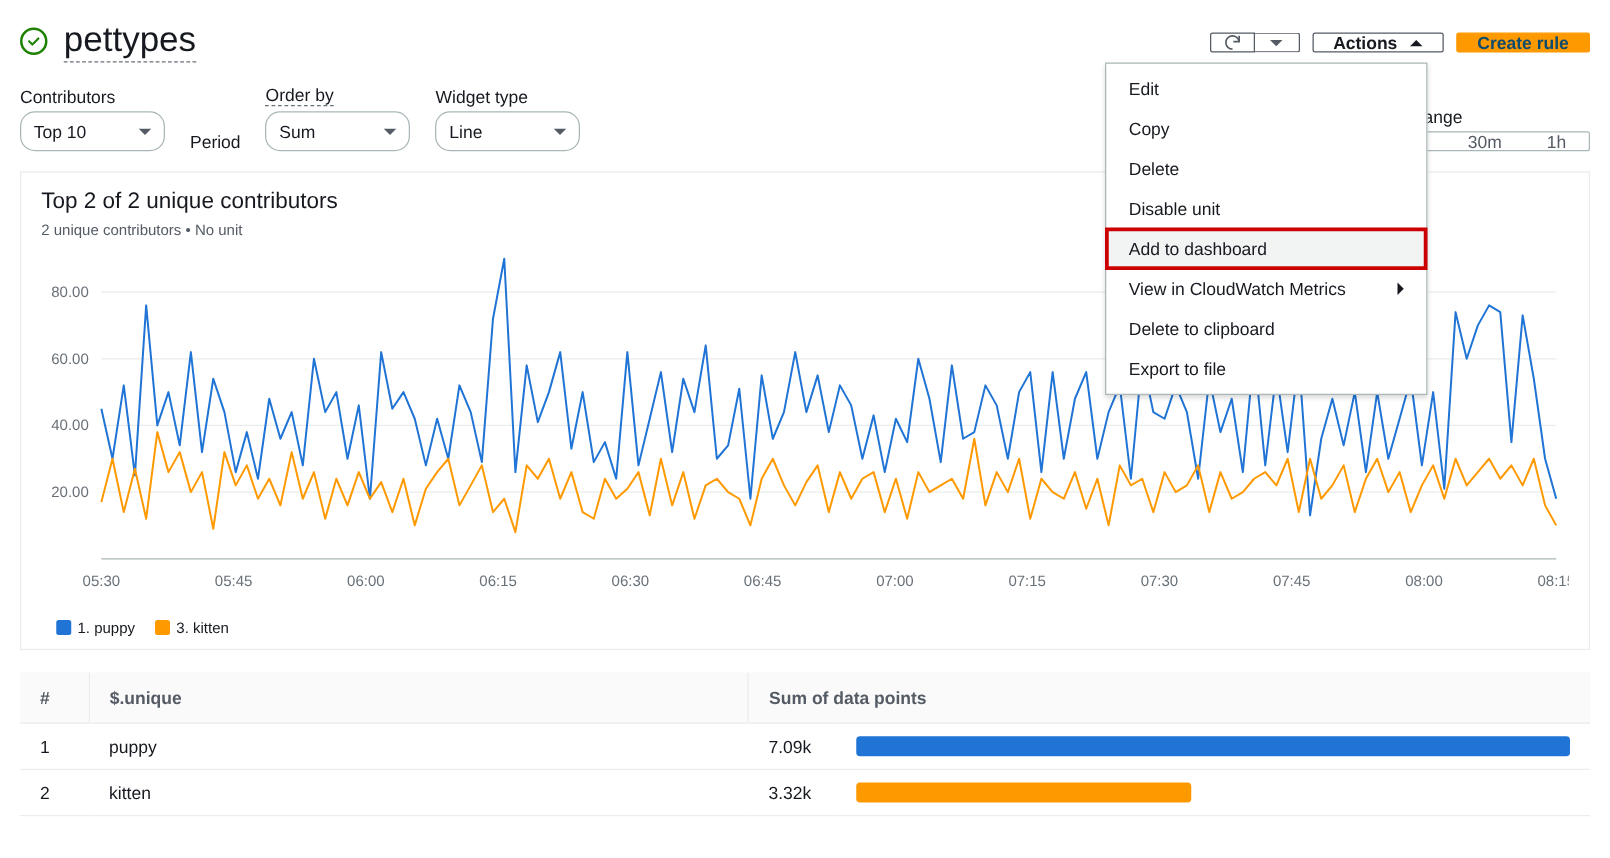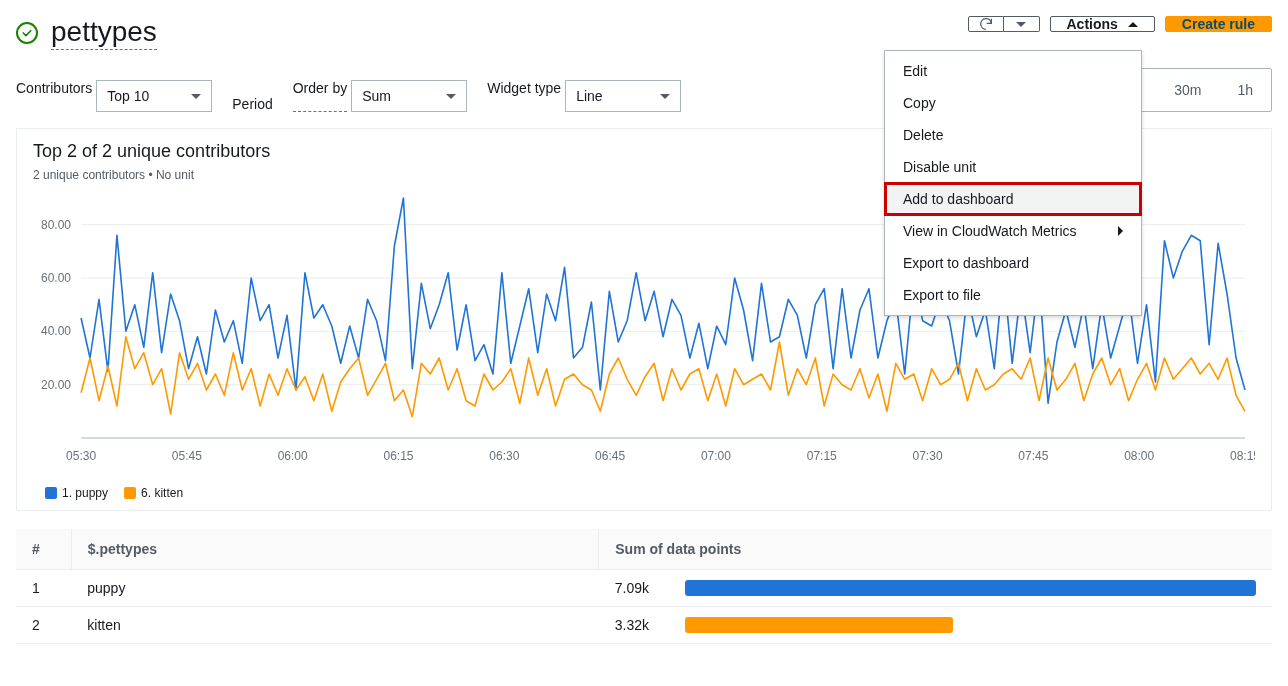--- a/index.html
+++ b/index.html
@@ -45,20 +45,21 @@
     border:1px solid #545b64;
     border-radius:2px;
     display:inline-flex;
     align-items:center;
     justify-content:center;
     cursor:pointer;
     font-size:14px;
     color:#16191f;
     padding: 0 16px;
     font-weight:600;
+    margin-top:10px;
   }
   .icon-btn { width:36px; padding:0; }
   .btn-group { display:flex; }
   .btn-group .icon-btn:first-child { border-radius:2px 0 0 2px;}
   .btn-group .icon-btn:last-child { border-left:none; border-radius:0 2px 2px 0;}
   .btn-primary {
     background:#ff9900;
     border-color:#ff9900;
     color:#0c4a6e;
   }
@@ -70,32 +71,32 @@
     width:0;height:0;border-left:5px solid transparent;border-right:5px solid transparent;
     border-top:5px solid #545b64;
   }
   .caret-right {
     width:0;height:0;border-top:5px solid transparent;border-bottom:5px solid transparent;
     border-left:5px solid #16191f;
   }
   .refresh-icon svg { width:16px;height:16px;stroke:#545b64;fill:none;stroke-width:2; }
 
   .controls-row { display:flex; gap:20px; align-items:flex-end; margin-bottom:16px; }
-  .ctrl { display:flex; flex-direction:row; gap:4px; }
+  .ctrl { display:flex; flex-direction:column; gap:4px; }
   .ctrl-label { font-size:14px; color:#16191f; }
   .ctrl-label.dotted { border-bottom:1px dashed #687078; width:fit-content;}
   .select {
     height:32px; min-width:116px;
-    border:1px solid #aab7b8; border-radius:0; background:#fff;
+    border:1px solid #aab7b8; border-radius:12px; background:#fff;
     display:flex; align-items:center; justify-content:space-between;
     padding:0 10px; cursor:pointer; font-size:14px;
   }
   .time-range-wrap { margin-left:auto; }
   .time-tabs {
-    display:flex; border:1px solid #aab7b8; border-radius:2px; height:44px;
+    display:flex; border:1px solid #aab7b8; border-radius:2px; height:16px;
   }
   .time-tab { padding:0 18px; display:flex;align-items:center; font-size:14px;color:#545b64; cursor:pointer;}
 
   .chart-card { border:1px solid #eaeded; margin-bottom:18px; background:#fff;}
   .chart-header { padding:12px 16px 6px 16px; font-size:18px; font-weight:400;}
   .chart-sub { padding:0 16px 6px 16px; font-size:12px; color:#545b64;}
   .chart-area { height:290px; padding:0 16px 0 16px; position:relative;}
   .legend { display:flex; gap:16px; padding:8px 28px 10px 28px; font-size:12px; color:#16191f;}
   .legend-item { display:flex; align-items:center; gap:5px;}
   .swatch { width:12px;height:12px;border-radius:2px;}
@@ -168,21 +169,21 @@
     <div class="dropdown-menu">
       <div class="menu-item">Edit</div>
       <div class="menu-item">Copy</div>
       <div class="menu-item">Delete</div>
       <div class="menu-item">Disable unit</div>
       <div class="menu-item highlight">Add to dashboard</div>
       <div class="menu-item">
         <span>View in CloudWatch Metrics</span>
         <span class="caret-right"></span>
       </div>
-      <div class="menu-item">Export to dashboard</div>
+      <div class="menu-item">Delete to clipboard</div>
       <div class="menu-item">Export to file</div>
     </div>
   </div>
 </div>
 
 <div class="controls-row">
   <div class="ctrl">
     <span class="ctrl-label">Contributors</span>
     <div class="select">
       <span>Top 10</span>
@@ -247,30 +248,30 @@
         <path d="M48.0 204.7 L56.9 170.0 L65.9 212.7 L74.8 178.0 L83.8 218.0 L92.7 148.7 L101.6 180.7 L110.6 164.7 L119.5 196.7 L128.4 180.7 L137.4 226.0 L146.3 164.7 L155.3 191.3 L164.2 175.3 L173.1 202.0 L182.1 186.0 L191.0 207.3 L200.0 164.7 L208.9 202.0 L217.8 180.7 L226.8 218.0 L235.7 186.0 L244.6 207.3 L253.6 180.7 L262.5 202.0 L271.5 188.7 L280.4 212.7 L289.3 186.0 L298.3 223.3 L307.2 194.0 L316.2 180.7 L325.1 170.0 L334.0 207.3 L343.0 191.3 L351.9 175.3 L360.8 212.7 L369.8 202.0 L378.7 228.7 L387.7 175.3 L396.6 186.0 L405.5 170.0 L414.5 202.0 L423.4 180.7 L432.4 212.7 L441.3 218.0 L450.2 186.0 L459.2 202.0 L468.1 194.0 L477.0 180.7 L486.0 215.3 L494.9 170.0 L503.9 207.3 L512.8 180.7 L521.7 218.0 L530.7 191.3 L539.6 186.0 L548.6 196.7 L557.5 202.0 L566.4 223.3 L575.4 186.0 L584.3 170.0 L593.2 191.3 L602.2 207.3 L611.1 188.7 L620.1 175.3 L629.0 212.7 L637.9 180.7 L646.9 202.0 L655.8 186.0 L664.8 180.7 L673.7 212.7 L682.6 186.0 L691.6 218.0 L700.5 180.7 L709.4 196.7 L718.4 191.3 L727.3 186.0 L736.3 202.0 L745.2 154.0 L754.1 207.3 L763.1 180.7 L772.0 196.7 L781.0 170.0 L789.9 218.0 L798.8 186.0 L807.8 196.7 L816.7 202.0 L825.6 180.7 L834.6 210.0 L843.5 186.0 L852.5 223.3 L861.4 175.3 L870.3 191.3 L879.3 186.0 L888.2 212.7 L897.2 180.7 L906.1 196.7 L915.0 191.3 L924.0 175.3 L932.9 212.7 L941.8 180.7 L950.8 202.0 L959.7 196.7 L968.7 186.0 L977.6 180.7 L986.5 191.3 L995.5 170.0 L1004.4 212.7 L1013.4 170.0 L1022.3 202.0 L1031.2 191.3 L1040.2 175.3 L1049.1 212.7 L1058.0 186.0 L1067.0 170.0 L1075.9 196.7 L1084.9 180.7 L1093.8 212.7 L1102.7 191.3 L1111.7 175.3 L1120.6 202.0 L1129.6 170.0 L1138.5 191.3 L1147.4 180.7 L1156.4 170.0 L1165.3 186.0 L1174.2 175.3 L1183.2 191.3 L1192.1 170.0 L1201.1 207.3 L1210.0 223.3 " fill="none" stroke="#ff9900" stroke-width="1.6" stroke-linejoin="round"></path>
       </svg>
   </div>
   <div class="legend">
     <div class="legend-item">
       <span class="swatch" style="background:#2074d5;"></span>
       <span>1. puppy</span>
     </div>
     <div class="legend-item">
       <span class="swatch" style="background:#ff9900;"></span>
-      <span>6. kitten</span>
+      <span>3. kitten</span>
     </div>
   </div>
 </div>
 
 <table class="table">
   <thead>
     <tr>
       <th style="width:55px;">#</th>
-      <th style="width:42%;">$.pettypes</th>
+      <th style="width:42%;">$.unique</th>
       <th colspan="2">Sum of data points</th>
     </tr>
   </thead>
   <tbody id="table-body">
       <tr>
         <td>1</td>
         <td>puppy</td>
         <td style="width:70px;">7.09k</td>
         <td class="bar-cell">
           <div class="bar-bg" style="width:100%;background:#2074d5;"></div>

